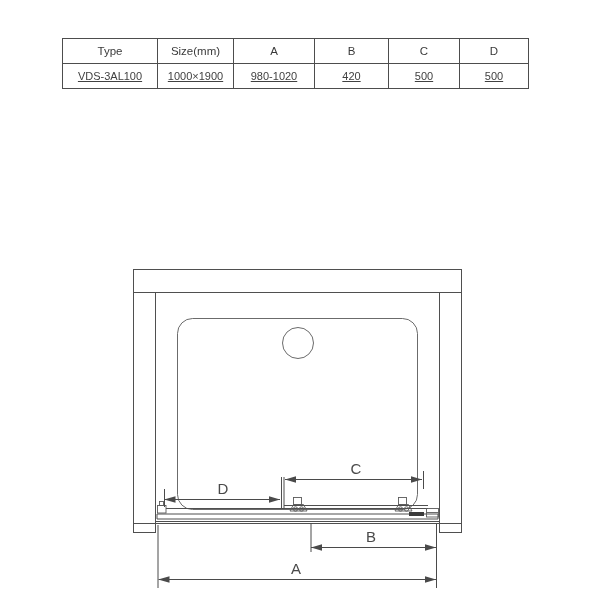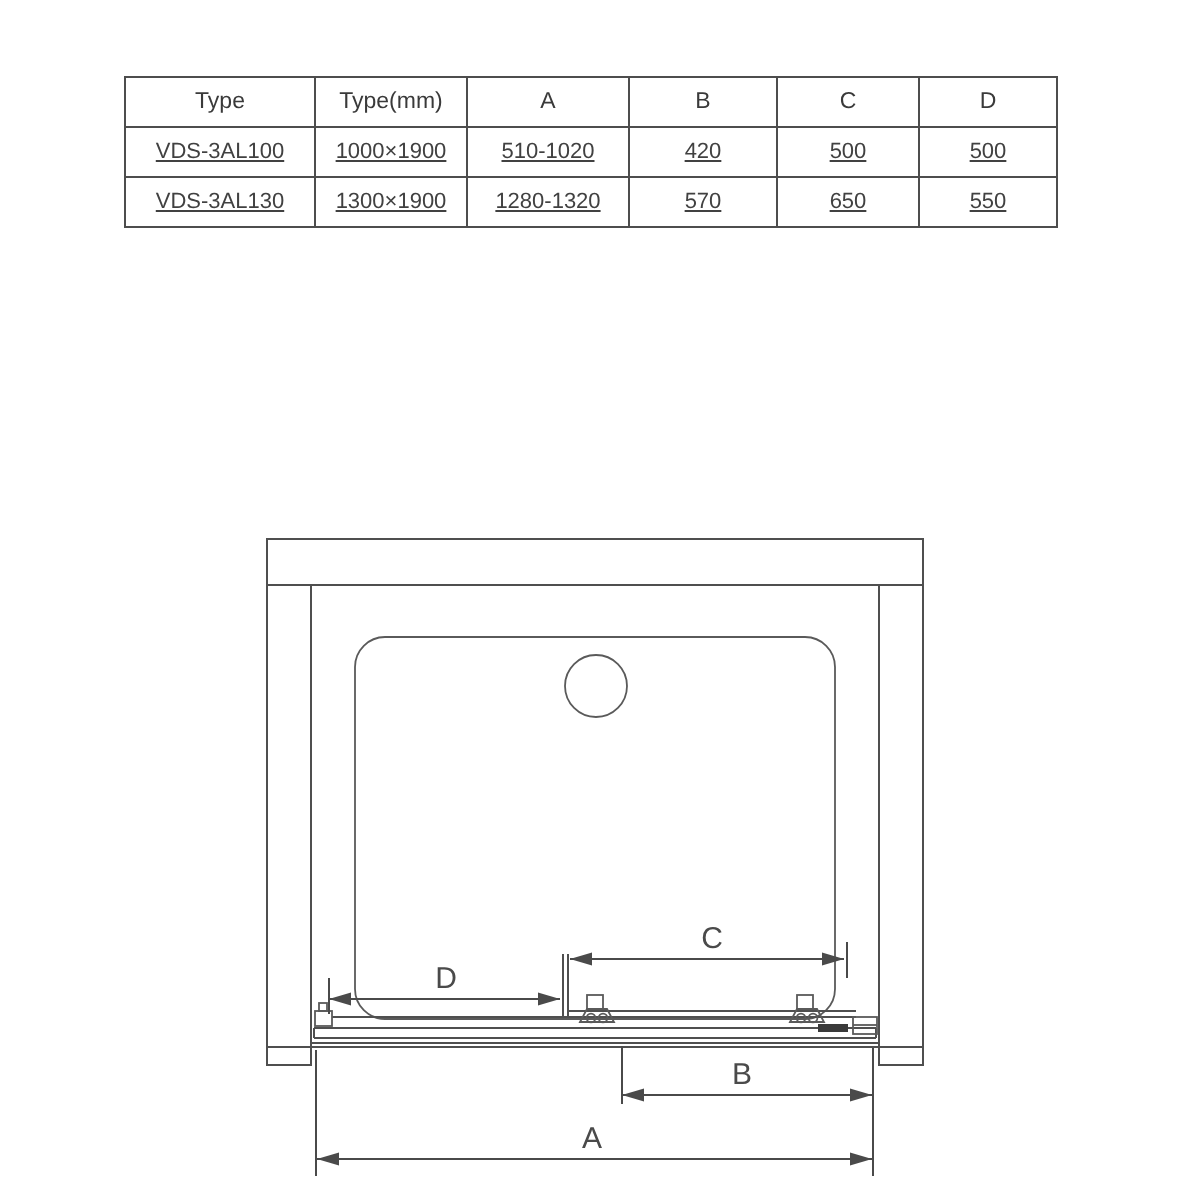--- a/index.html
+++ b/index.html
@@ -31,43 +31,35 @@
       <col style="width:95px">
         <col style="width:76px">
         <col style="width:81px">
       <col style="width:74px">
         <col style="width:71px">
         <col style="width:69px">
     </colgroup>
     <thead>
       <tr>
           <th>Type</th>
-          <th>Type(mm)</th>
+          <th>Size(mm)</th>
           <th>A</th>
           <th>B</th>
           <th>C</th>
           <th>D</th>
         </tr>
     </thead>
     <tbody>
         <tr>
           <td>VDS-3AL100</td>
           <td>1000×1900</td>
-          <td>510-1020</td>
+          <td>980-1020</td>
           <td>420</td>
           <td>500</td>
           <td>500</td>
-        </tr>
-        <tr>
-          <td>VDS-3AL130</td>
-          <td>1300×1900</td>
-          <td>1280-1320</td>
-          <td>570</td>
-          <td>650</td>
-          <td>550</td>
         </tr>
       </tbody>
   </table>
 
   <svg class="diagram" width="600" height="600" viewBox="0 0 600 600">
     <defs>
       <pattern id="brickH" x="133" y="269" width="34" height="23" patternUnits="userSpaceOnUse">
         <path class="brickline" d="M0,11.5 H34 M0.45,0 V11.5 M17,11.5 V23"></path>
       </pattern>
       <pattern id="brickV" x="133" y="292" width="22" height="23" patternUnits="userSpaceOnUse">

